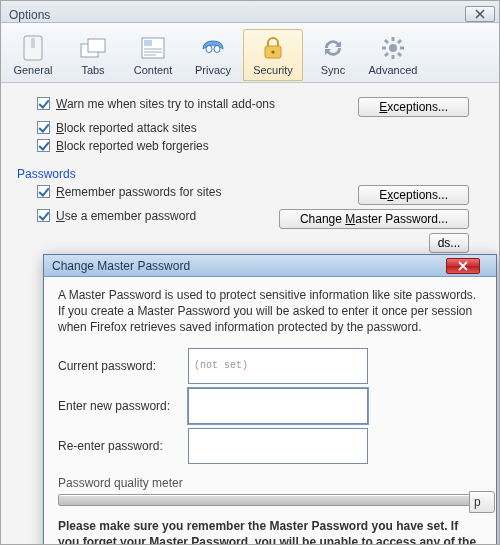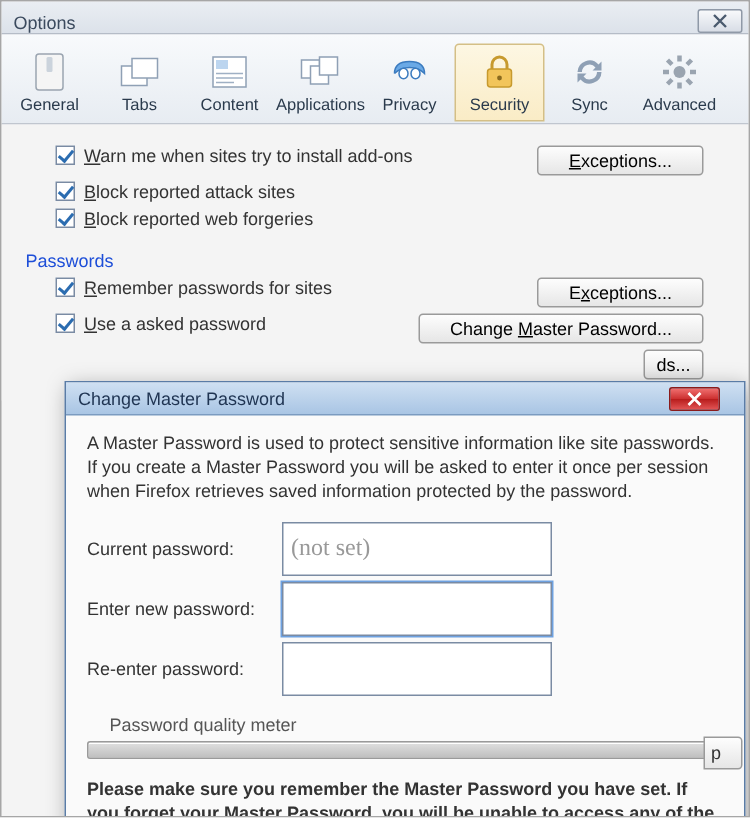--- a/index.html
+++ b/index.html
@@ -153,30 +153,30 @@
     margin: 4px 0;
   }
   .fieldrow .flabel {
     width: 130px;
   }
   .fieldrow input {
     width: 180px;
     height: 36px;
     border: 1px solid #7a8ba3;
     padding: 1px 5px;
-    font-family: Liberation Serif, serif;
-    font-size: 16px;
+    font-family: Liberation Mono, monospace;
+    font-size: 10px;
     background:#fff;
   }
   .fieldrow input.focus {
     outline: 1px solid #6ea1e0;
   }
   .fieldrow input::placeholder { color:#999; }
 
-  .meter-title { margin-top: 12px; margin-bottom: 4px; color:#555;margin-left:15px; }
+  .meter-title { margin-top: 12px; margin-bottom: 4px; color:#555; }
   .meter {
     width: 100%; height: 12px;
     border: 1px solid #9a9a9a;
     border-radius: 2px;
     background: linear-gradient(#e0e0e0,#bfbfbf);
     box-shadow: inset 0 1px 0 #fff;
   }
 
   .dlg-warn {
     margin-top: 12px;
@@ -240,30 +240,20 @@
             <rect x="3" y="3" width="8" height="6" fill="#bcd5ef"></rect>
             <line x1="3" y1="12" x2="21" y2="12" stroke="#9fb0c4"></line>
             <line x1="3" y1="15" x2="21" y2="15" stroke="#9fb0c4"></line>
             <line x1="3" y1="18" x2="15" y2="18" stroke="#9fb0c4"></line>
           </svg>
       </div>
       <div>Content</div>
     </div>
     <div class="toolbtn">
       <div class="ticon">
-        <svg width="26" height="22" viewBox="0 0 26 22">
-            <rect x="1" y="3" width="12" height="12" fill="#fff" stroke="#8fa0b5"></rect>
-            <rect x="7" y="7" width="12" height="12" fill="#fff" stroke="#8fa0b5"></rect>
-            <rect x="13" y="1" width="12" height="12" fill="#fff" stroke="#8fa0b5"></rect>
-          </svg>
-      </div>
-      <div>Applications</div>
-    </div>
-    <div class="toolbtn">
-      <div class="ticon">
         <svg width="24" height="22" viewBox="0 0 24 22">
             <path d="M2 12 Q2 4 12 4 Q22 4 22 12 Q18 8 12 8 Q6 8 2 12" fill="#6aa9e6" stroke="#3b7bbf"></path>
             <ellipse cx="8" cy="12" rx="3" ry="3.5" fill="#fff" stroke="#3b7bbf"></ellipse>
             <ellipse cx="16" cy="12" rx="3" ry="3.5" fill="#fff" stroke="#3b7bbf"></ellipse>
           </svg>
       </div>
       <div>Privacy</div>
     </div>
     <div class="toolbtn sel">
       <div class="ticon">
@@ -325,21 +315,21 @@
     <div class="section-title">Passwords</div>
 
     <div class="row">
       <input type="checkbox" class="chk" checked="" style="">
       <span class="chklabel"><u>R</u><span>emember passwords for sites</span></span>
       <button class="winbtn">E<u>x</u><span>ceptions...</span></button>
     </div>
 
     <div class="row">
       <input type="checkbox" class="chk" checked="" style="">
-      <span class="chklabel"><u>U</u><span>se a asked password</span></span>
+      <span class="chklabel"><u>U</u><span>se a emember password</span></span>
       <button class="winbtn" style="min-width:160px">Change <u>M</u><span>aster Password...</span></button>
     </div>
 
     <div class="row" style="justify-content:flex-end;margin-top:4px">
       <button class="winbtn" style="min-width:40px;padding:2px 4px">ds...</button>
     </div>
 
   </div>
 
   <div class="dialog">

